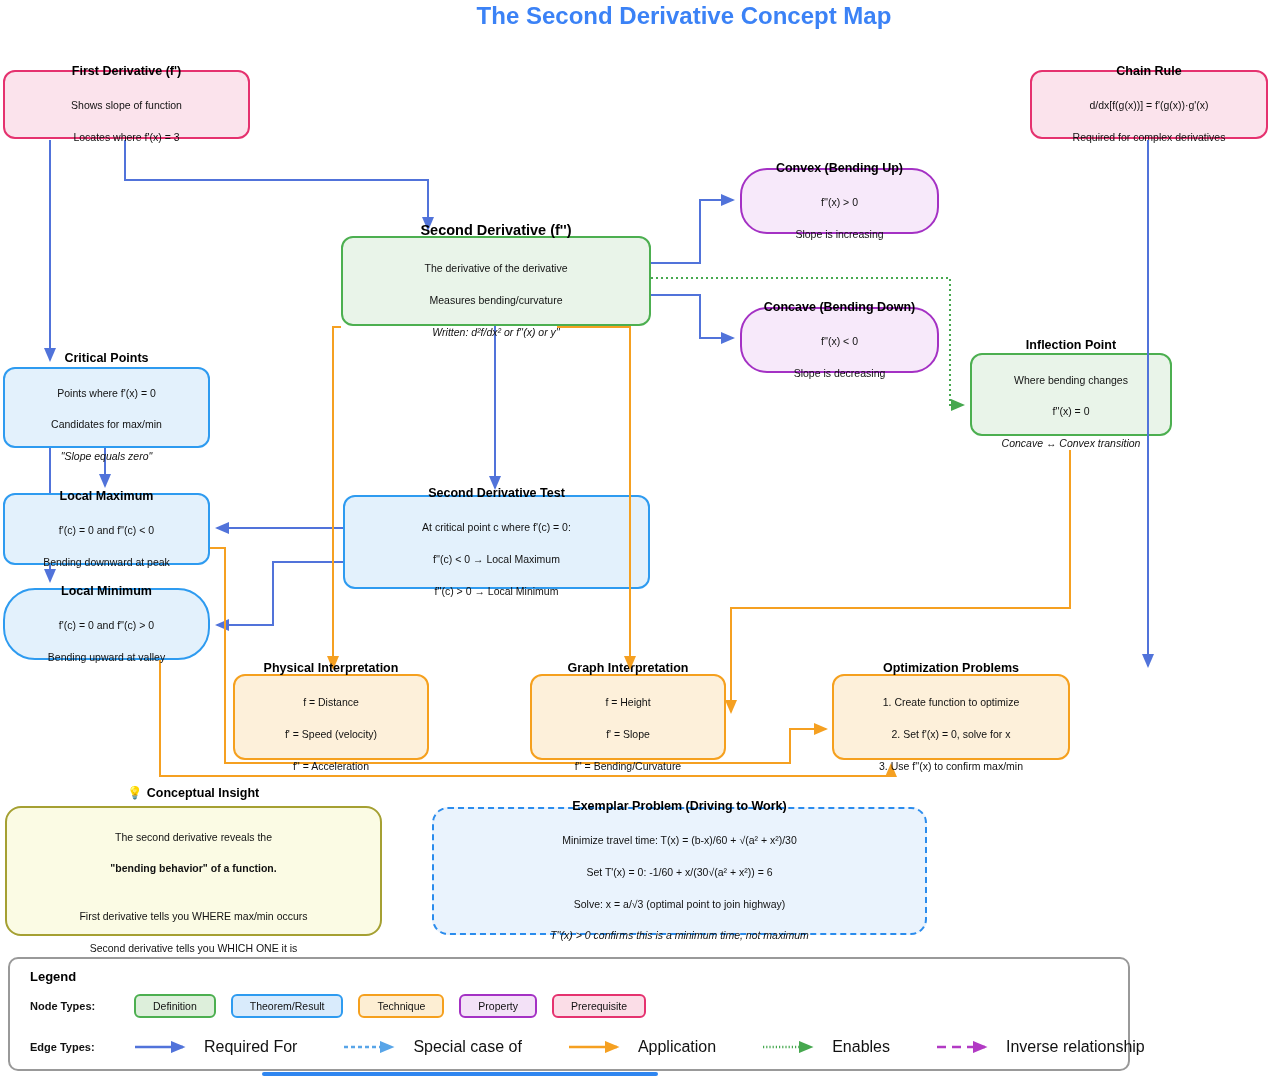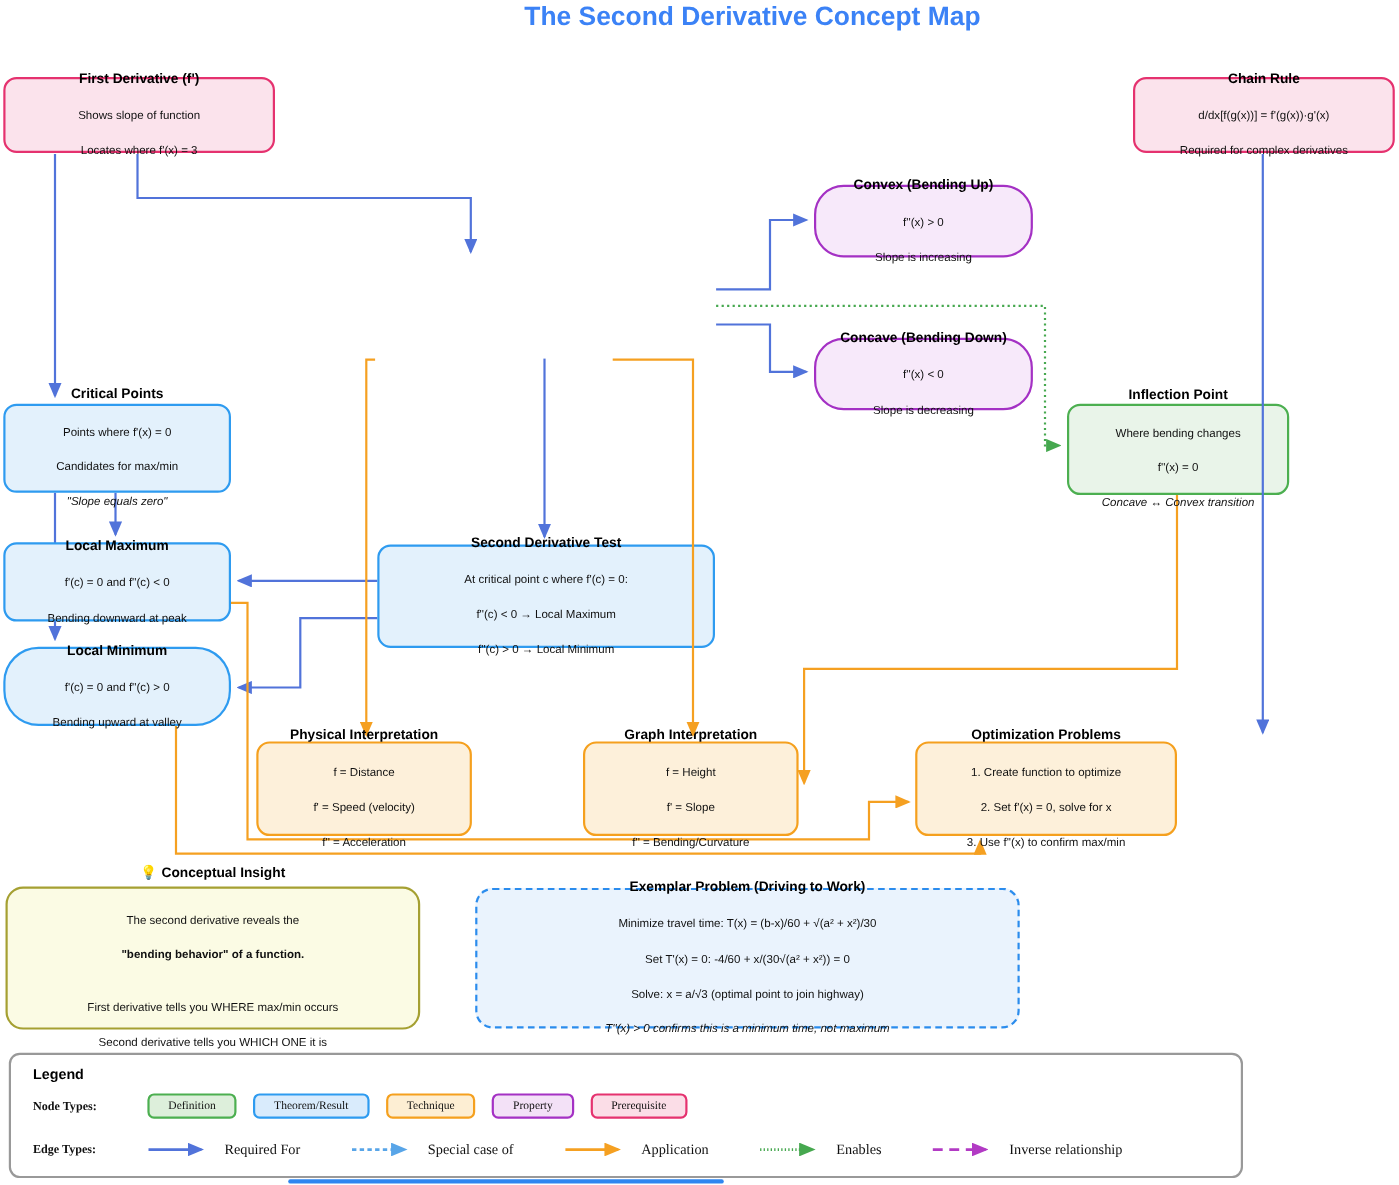--- a/index.html
+++ b/index.html
@@ -21,33 +21,33 @@
   .n-purple{background:#f7e9fa;border-color:#a431c4;border-radius:27px;}
   .n-orange{background:#fdf0da;border-color:#f5a01e;}
   .n-yellow{background:#fbfbe4;border-color:#a5a032;border-radius:16px;}
   .n-yellow .t{margin-bottom:12px;}
   .n-exemplar{background:#eaf3fd;border:2px dashed #2b8ced;border-radius:16px;}
   .n-big .t{font-size:14.5px;margin-bottom:5px;}
   .spacer{height:13px;}
   #legend{position:absolute;left:8px;top:957px;width:1122px;height:114px;box-sizing:border-box;
           border:2px solid #999;border-radius:10px;background:#fff;z-index:2;padding:10px 20px;}
   #legend .lg-title{font-size:13px;font-weight:bold;color:#000;margin-bottom:10px;}
-  .legend-row{display:flex;align-items:center;font-family:Liberation Serif, serif;}
+  .legend-row{display:flex;align-items:center;}
   .legend-row.second{margin-top:20px;}
   .legend-row-label{width:104px;font-weight:bold;font-size:11px;flex:none;}
   .chip{box-sizing:border-box;border:2px solid;border-radius:6px;padding:4px 17px;
         font-size:10.5px;margin-right:15px;}
   .c-green{background:#ddefdb;border-color:#4caf50;}
   .c-blue{background:#d9ebfc;border-color:#2e9bf0;}
   .c-orange{background:#fdeed3;border-color:#f5a01e;}
   .c-purple{background:#f3e1f7;border-color:#a431c4;}
   .c-pink{background:#fbdde7;border-color:#e5326f;}
   .edge-sample{display:flex;align-items:center;margin-right:46px;}
   .edge-sample svg{flex:none;}
-  .edge-sample .es-label{font-size:13px;margin-left:8px;white-space:nowrap;}
+  .edge-sample .es-label{font-size:16px;margin-left:8px;white-space:nowrap;}
   #bottom-strip{position:absolute;left:262px;top:1072px;width:396px;height:4px;
                 background:#2f86f0;border-radius:3px;z-index:2;}
 </style>
 </head>
 <body>
 
 <div id="canvas">
 
   <h1 id="page-title">The Second Derivative Concept Map</h1>
 
@@ -90,35 +90,41 @@
     <div class="l">d/dx[f(g(x))] = f'(g(x))·g'(x)</div>
     <div class="l">Required for complex derivatives</div>
   </div>
 
   <div class="node n-purple" style="left:740px;top:168px;width:199px;height:66px;">
     <div class="t">Convex (Bending Up)</div>
     <div class="l">f''(x) &gt; 0</div>
     <div class="l">Slope is increasing</div>
   </div>
 
+  <div class="node n-green n-big" style="left:341px;top:236px;width:310px;height:90px;">
+    <div class="t">Second Derivative (f'')</div>
+    <div class="l">The derivative of the derivative</div>
+    <div class="l">Measures bending/curvature</div>
+    <div class="l i">Written: d²f/dx² or f''(x) or y''</div>
+  </div>
 
   <div class="node n-purple" style="left:740px;top:307px;width:199px;height:66px;">
     <div class="t">Concave (Bending Down)</div>
     <div class="l">f''(x) &lt; 0</div>
     <div class="l">Slope is decreasing</div>
   </div>
 
   <div class="node n-blue" style="left:3px;top:367px;width:207px;height:81px;">
     <div class="t">Critical Points</div>
     <div class="l">Points where f'(x) = 0</div>
     <div class="l">Candidates for max/min</div>
     <div class="l i">"Slope equals zero"</div>
   </div>
 
-  <div class="node n-green" style="left:970px;top:367px;width:202px;height:83px;">
+  <div class="node n-green" style="left:970px;top:353px;width:202px;height:83px;">
     <div class="t">Inflection Point</div>
     <div class="l">Where bending changes</div>
     <div class="l">f''(x) = 0</div>
     <div class="l i">Concave ↔ Convex transition</div>
   </div>
 
   <div class="node n-blue" style="left:3px;top:493px;width:207px;height:72px;">
     <div class="t">Local Maximum</div>
     <div class="l">f'(c) = 0 and f''(c) &lt; 0</div>
     <div class="l">Bending downward at peak</div>
@@ -166,21 +172,21 @@
     <div class="l">The second derivative reveals the</div>
     <div class="l b">"bending behavior" of a function.</div>
     <div class="spacer"></div>
     <div class="l">First derivative tells you WHERE max/min occurs</div>
     <div class="l">Second derivative tells you WHICH ONE it is</div>
   </div>
 
   <div class="node n-exemplar" style="left:432px;top:807px;width:495px;height:128px;">
     <div class="t">Exemplar Problem (Driving to Work)</div>
     <div class="l">Minimize travel time: T(x) = (b-x)/60 + √(a² + x²)/30</div>
-    <div class="l">Set T'(x) = 0: -4/60 + x/(30√(a² + x²)) = 0</div>
+    <div class="l">Set T'(x) = 0: -1/60 + x/(30√(a² + x²)) = 6</div>
     <div class="l">Solve: x = a/√3 (optimal point to join highway)</div>
     <div class="l i">T''(x) &gt; 0 confirms this is a minimum time, not maximum</div>
   </div>
 
   <svg class="edges over" width="1272" height="1077" viewBox="0 0 1272 1077">
     <defs>
       <marker id="ab2" markerWidth="7" markerHeight="6" refX="6" refY="3" orient="auto" markerUnits="strokeWidth">
           <path d="M0,0 L7,3 L0,6 z" fill="#5173da"></path>
         </marker>
       <marker id="ao2" markerWidth="7" markerHeight="6" refX="6" refY="3" orient="auto" markerUnits="strokeWidth">

